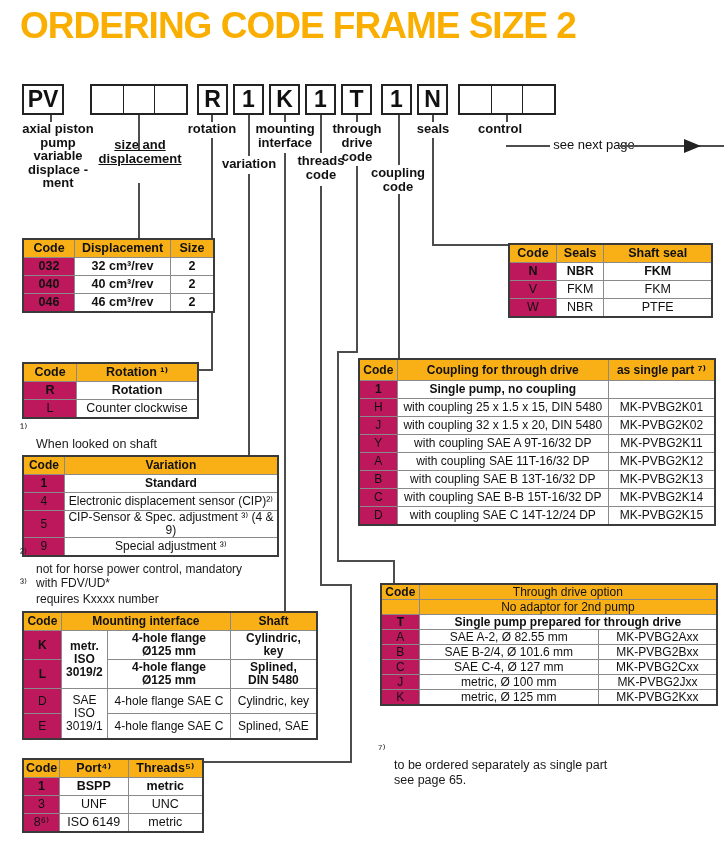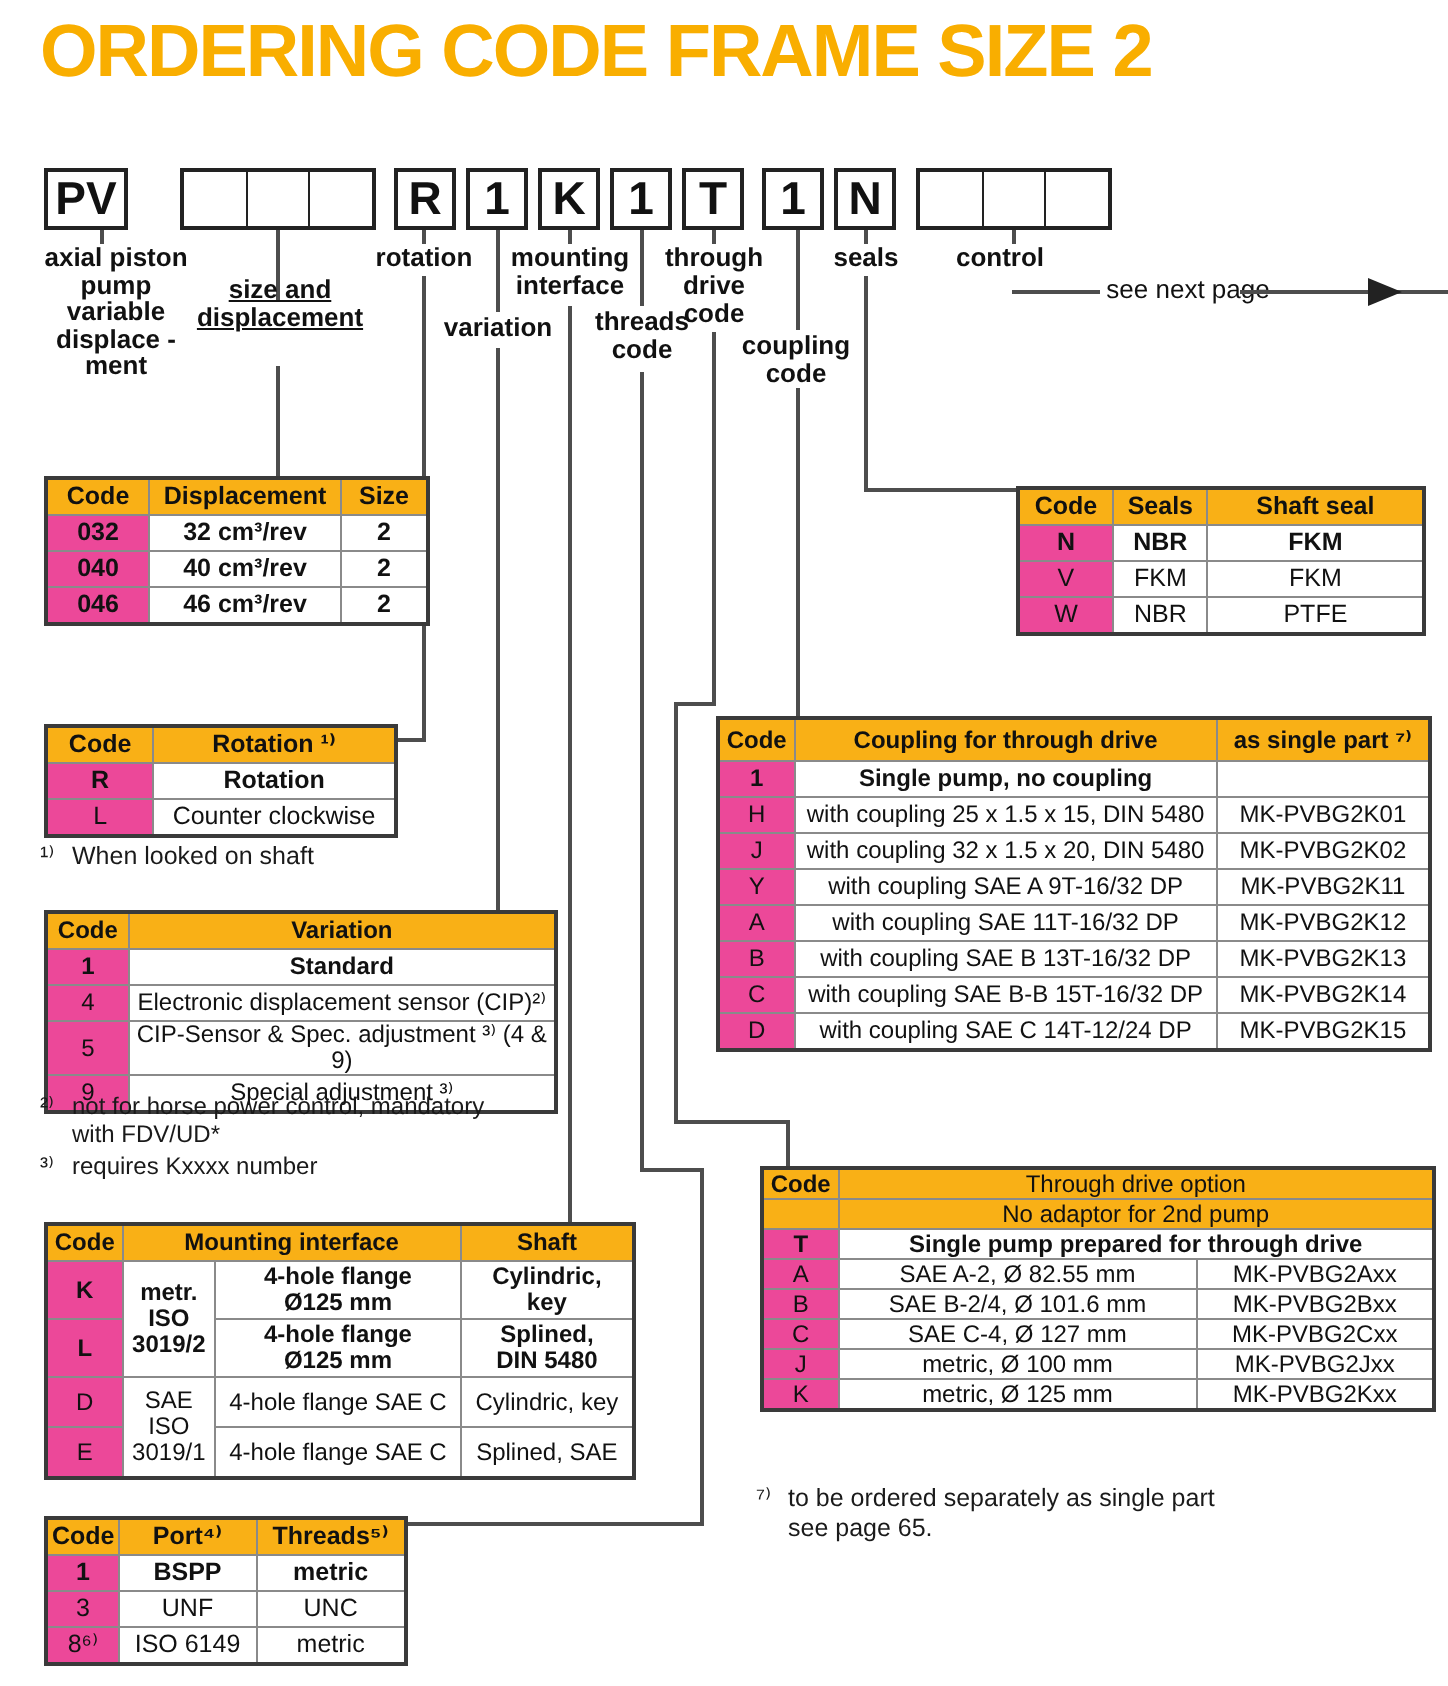--- a/index.html
+++ b/index.html
@@ -23,31 +23,31 @@
   
   .lbl{position:absolute;font-size:13px;font-weight:bold;line-height:14px;
        text-align:center;white-space:pre-line;color:#111;}
   .lbl-n{font-weight:normal;}
   
   table.t{position:absolute;border-collapse:collapse;table-layout:fixed;
           font-size:12.5px;color:#111;border:2px solid #3a3a3a;background:#fff;}
   table.t td{border:1px solid #8a8a8a;height:17px;padding:0 2px;text-align:center;
              overflow:hidden;line-height:13px;}
   .hd td{background:#F9B016;font-weight:bold;}
-  td.code{background:#ec4899;}
+  td.code{background:#be185d;}
   td.org{background:#F9B016;}
   tr.b td{font-weight:bold;}
   td.l{text-align:left;padding:0 4px;}
   .prel{white-space:pre-line;}
   table.small{font-size:12px;}
   table.tdt td{height:14px;}
   
   .fn{position:absolute;font-size:12.5px;line-height:15px;display:flex;color:#1a1a1a;}
   .fn .mk{width:16px;flex:none;}
-  .fn .tx{white-space:pre-line;}
+  .fn .tx{white-space:pre-line;margin-top:16px;}
 </style>
 </head>
 <body>
 
 <div id="page">
 
   <div class="title">ORDERING CODE FRAME SIZE 2</div>
 
   <div class="cbx" style="left:22px;width:42px;">PV</div>
   <div class="cbx-group" style="left:90px;width:98px;">

